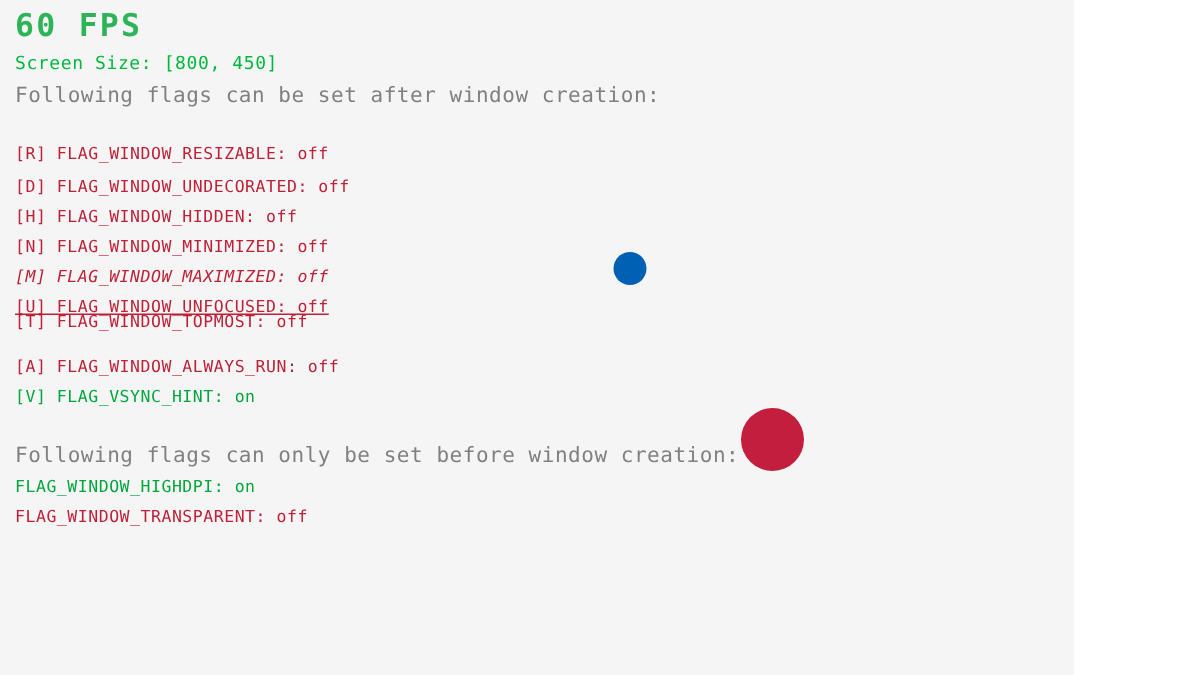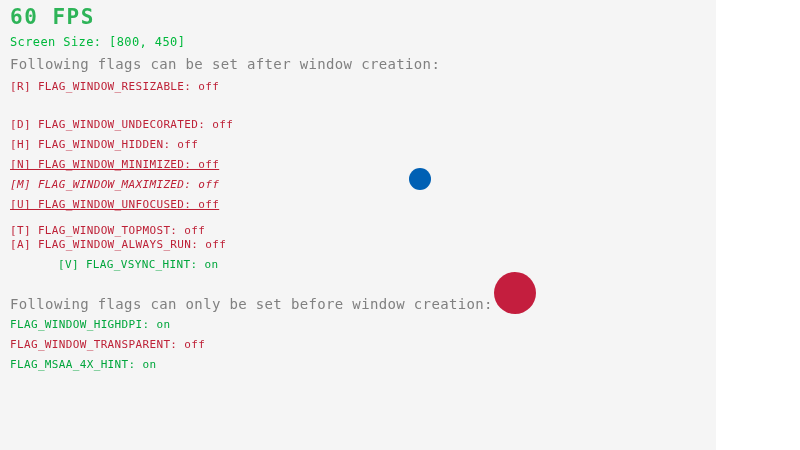--- a/index.html
+++ b/index.html
@@ -92,32 +92,31 @@
 <body>
 
 <div id="app">
 
   <div id="fps-counter">60 FPS</div>
 
   <div id="screen-size">Screen Size: [800, 450]</div>
 
   <div id="heading-after" class="section-heading">Following flags can be set after window creation:</div>
 
-  <div class="flag-line flag-off" style="top:81px;text-align:right;">[R] FLAG_WINDOW_RESIZABLE: off</div>
+  <div class="flag-line flag-off" style="top:97px;text-align:right;">[R] FLAG_WINDOW_RESIZABLE: off</div>
   <div class="flag-line flag-off" style="top:119px;">[D] FLAG_WINDOW_UNDECORATED: off</div>
   <div class="flag-line flag-off" style="top:139px;">[H] FLAG_WINDOW_HIDDEN: off</div>
-  <div class="flag-line flag-off" style="top:159px;text-decoration:underline;">[N] FLAG_WINDOW_MINIMIZED: off</div>
+  <div class="flag-line flag-off" style="top:159px;">[N] FLAG_WINDOW_MINIMIZED: off</div>
   <div class="flag-line flag-off" style="top:179px;font-style:italic;">[M] FLAG_WINDOW_MAXIMIZED: off</div>
   <div class="flag-line flag-off" style="top:199px;text-decoration:underline;">[U] FLAG_WINDOW_UNFOCUSED: off</div>
-  <div class="flag-line flag-off" style="top:225px;">[T] FLAG_WINDOW_TOPMOST: off</div>
+  <div class="flag-line flag-off" style="top:209px;">[T] FLAG_WINDOW_TOPMOST: off</div>
   <div class="flag-line flag-off" style="top:239px;">[A] FLAG_WINDOW_ALWAYS_RUN: off</div>
-  <div class="flag-line flag-on" style="top:259px;margin-left:48px;">[V] FLAG_VSYNC_HINT: on</div>
+  <div class="flag-line flag-on" style="top:259px;">[V] FLAG_VSYNC_HINT: on</div>
 
   <div id="heading-before" class="section-heading">Following flags can only be set before window creation:</div>
 
   <div class="flag-line flag-on" style="top:319px;">FLAG_WINDOW_HIGHDPI: on</div>
   <div class="flag-line flag-off" style="top:339px;">FLAG_WINDOW_TRANSPARENT: off</div>
-  <div class="flag-line flag-on" style="top:359px;">FLAG_MSAA_4X_HINT: on</div>
 
   <div id="ball-blue" class="ball"></div>
   <div id="ball-red" class="ball"></div>
 
 </div>
 
 </body></html>

